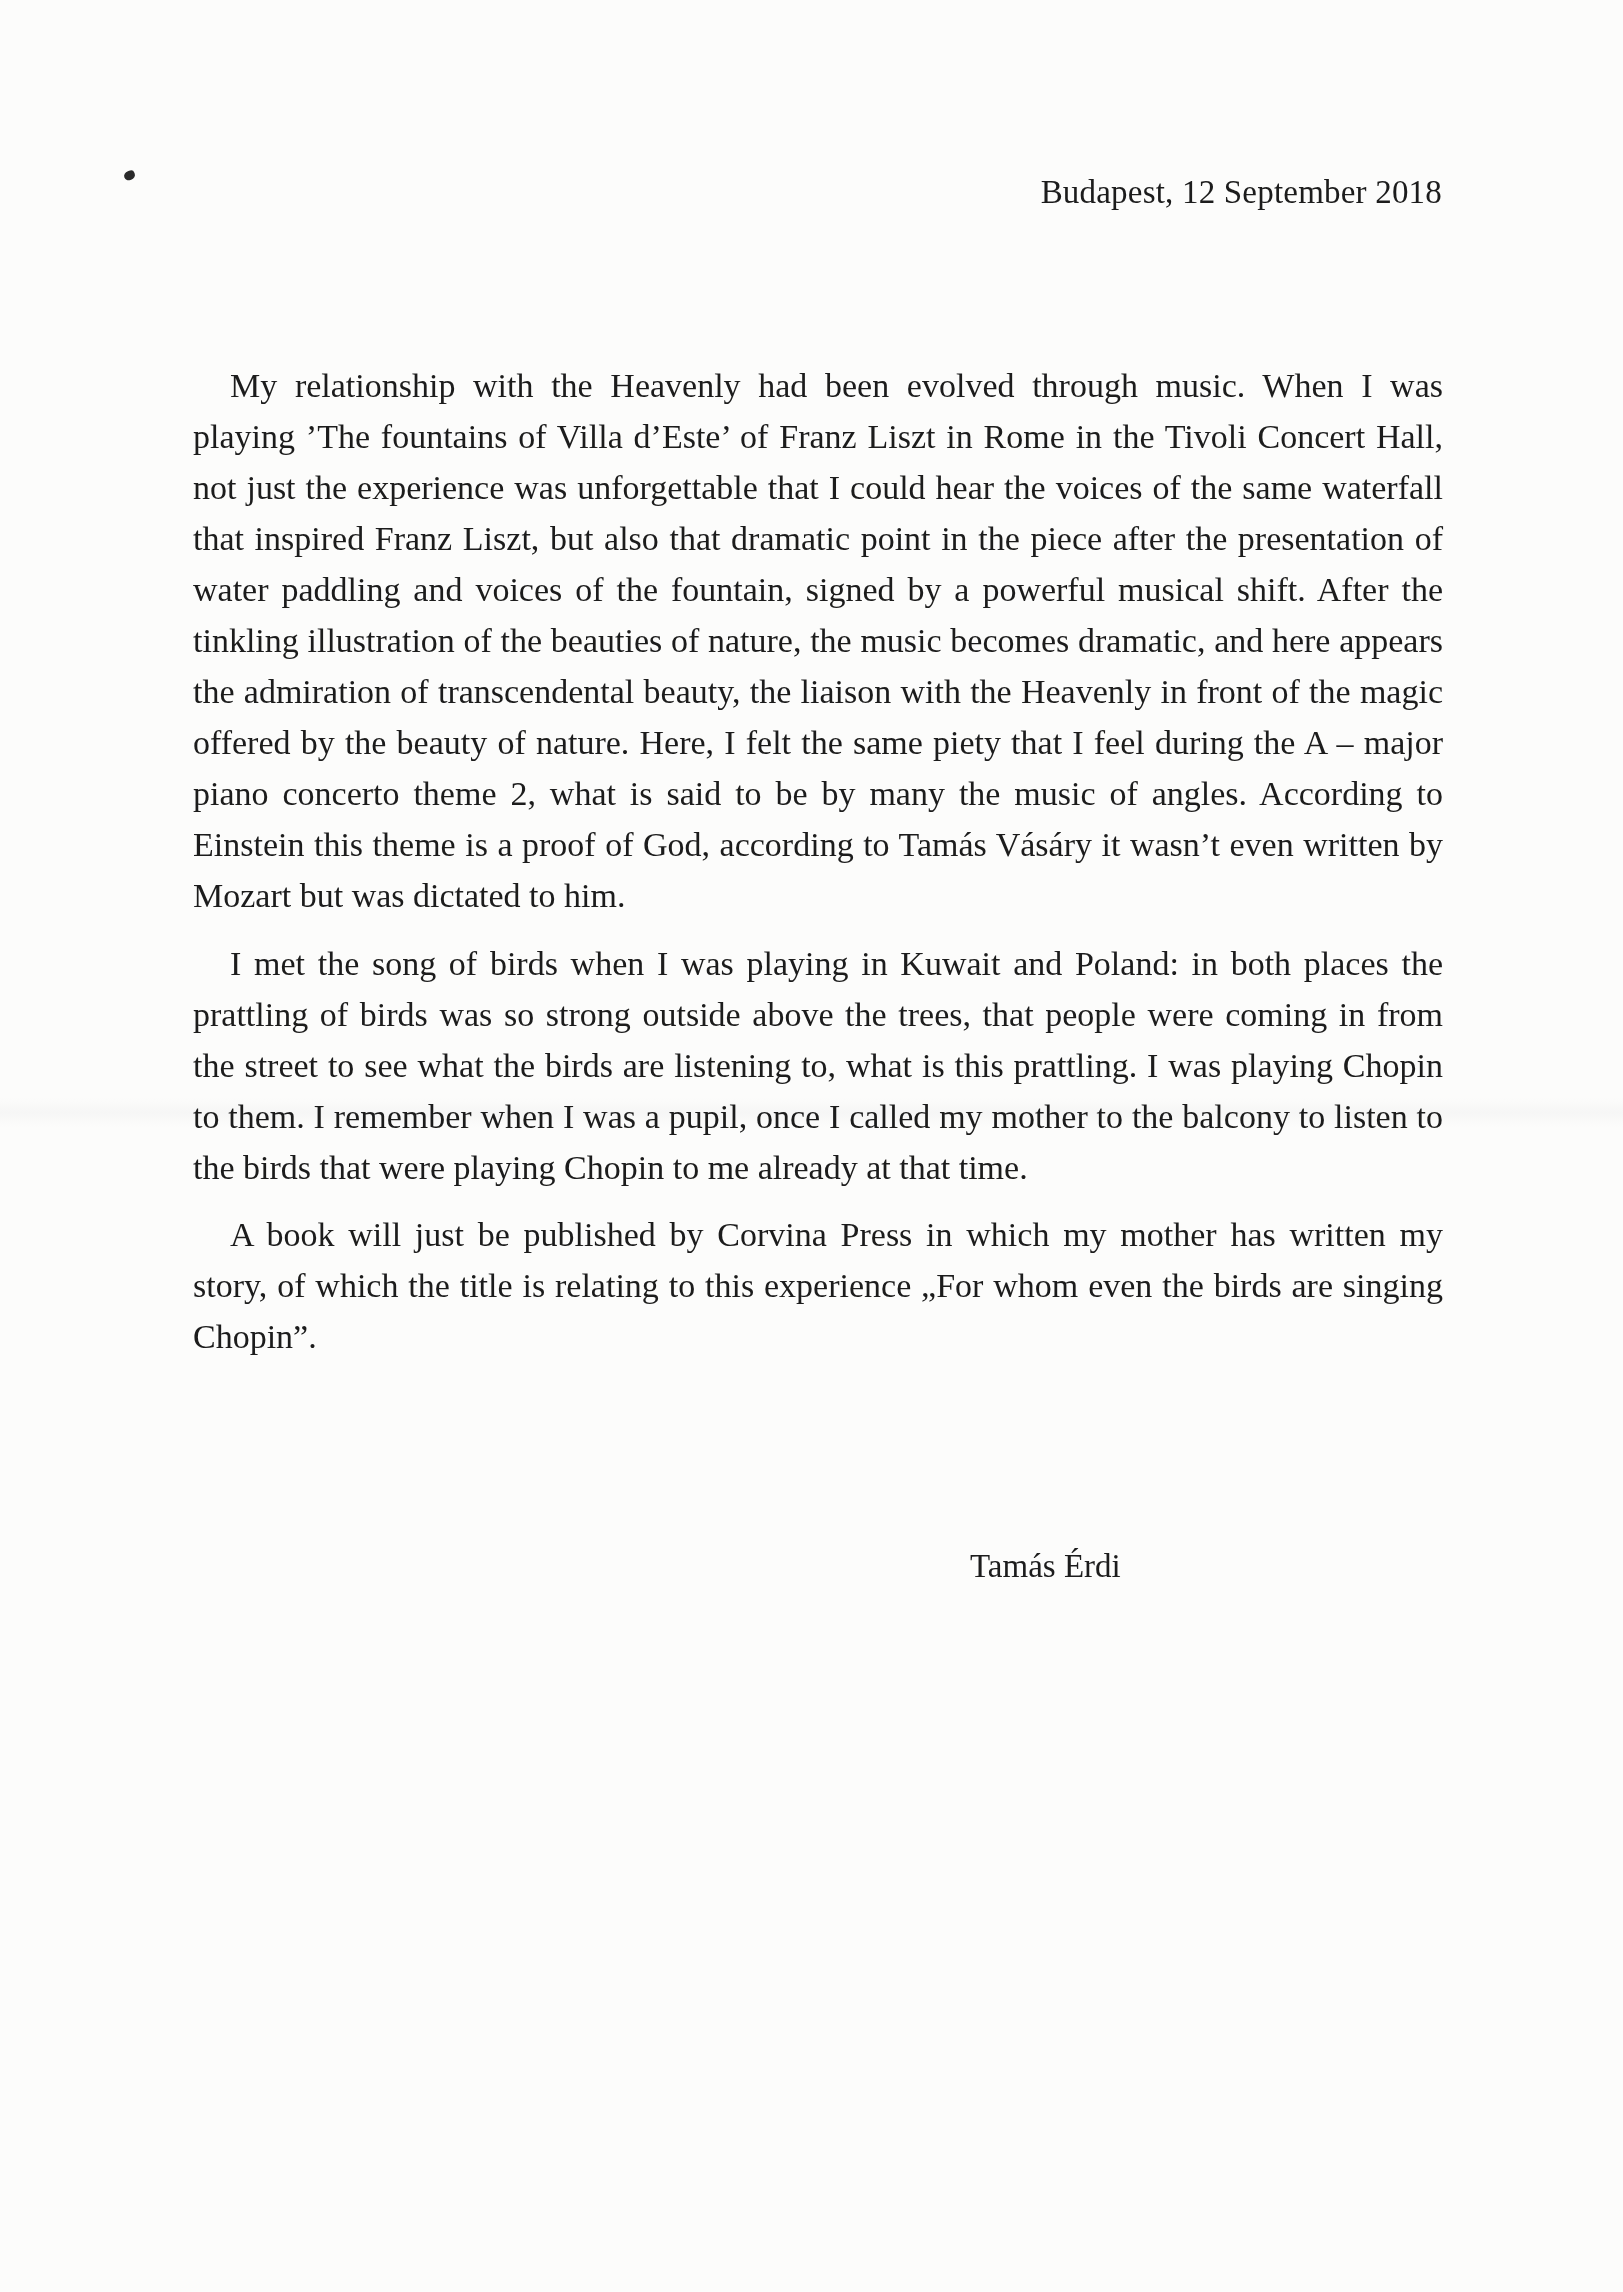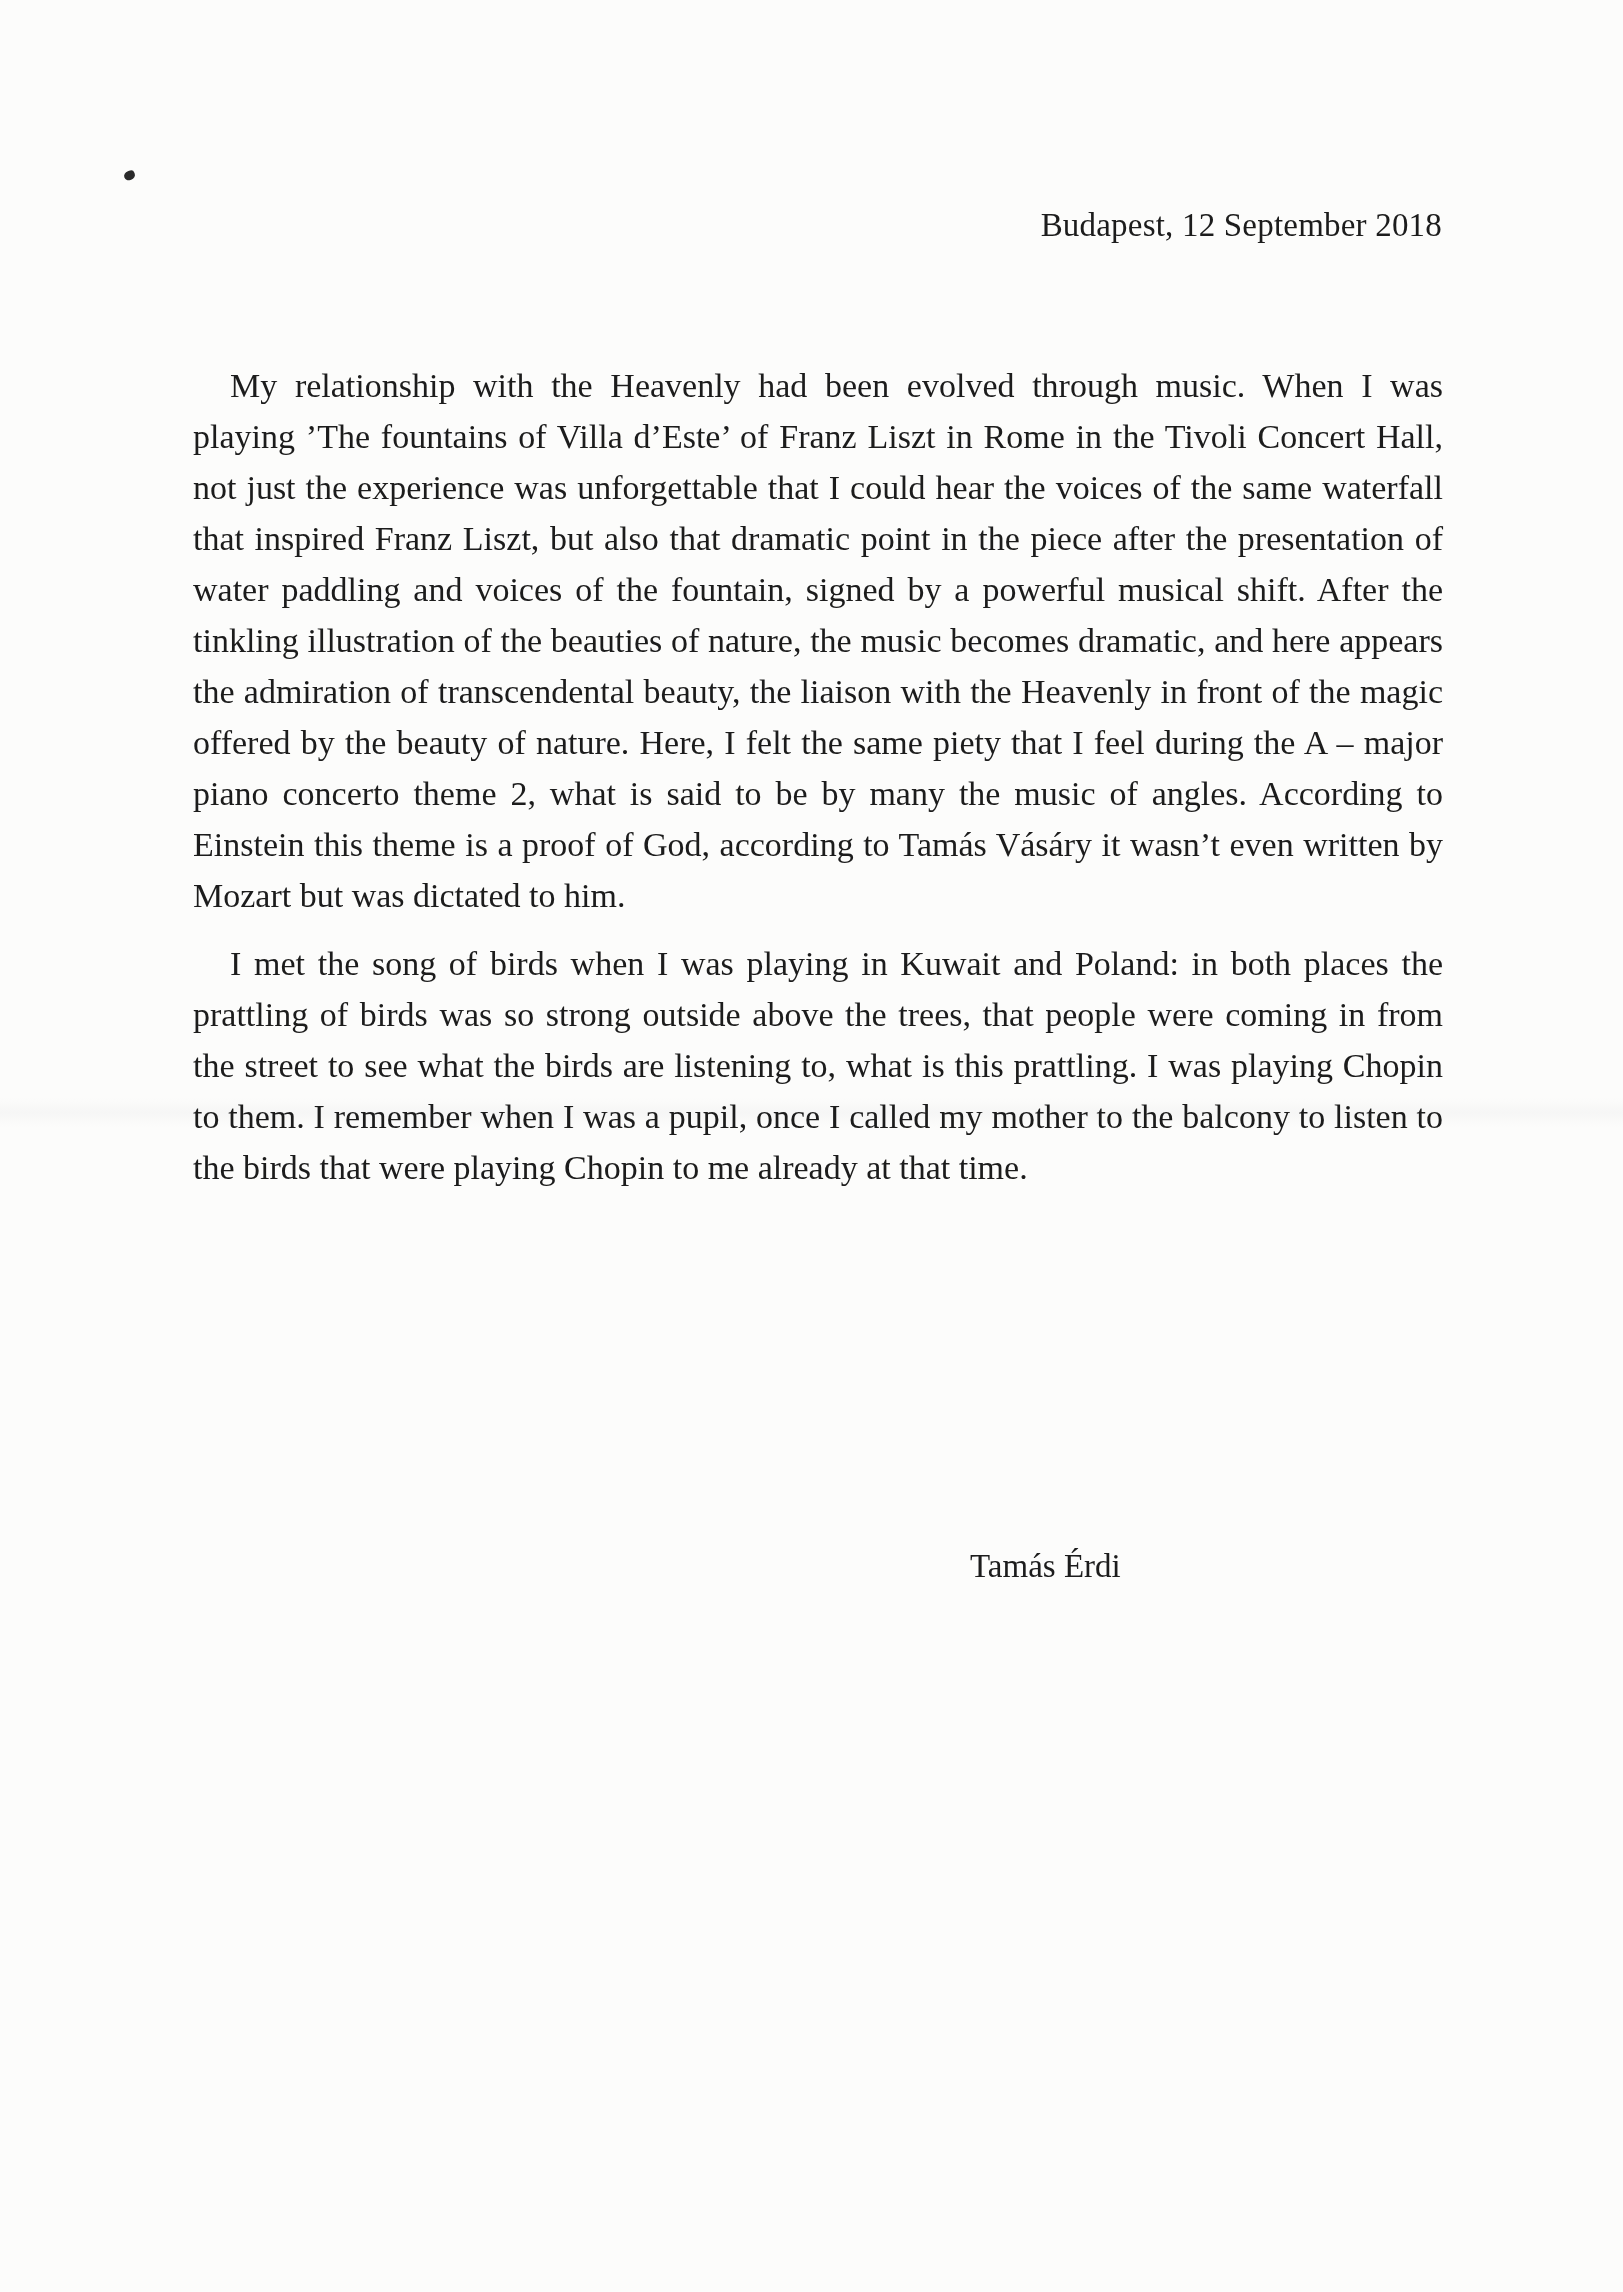--- a/index.html
+++ b/index.html
@@ -39,21 +39,20 @@
       width: 1623px;
       height: 29px;
       background: linear-gradient(to bottom, rgba(240,240,240,0), rgba(235,235,235,0.35), rgba(240,240,240,0));
     }
     .date {
       position: absolute;
       right: 181px;
       top: 174px;
       font-size: 33px;
       letter-spacing: 0.2px;
-      margin-top: 33px;
     }
     .body-text {
       position: absolute;
       left: 193px;
       top: 312px;
       width: 1250px;
       font-size: 34px;
       line-height: 51px;
       margin-top: 48px;
     }
@@ -75,17 +74,18 @@
 
 <div class="page">
   <div class="speck"></div>
   <div class="scan-streak"></div>
 
   <div class="date">Budapest, 12 September 2018</div>
 
   <div class="body-text">
     <p>My relationship with the Heavenly had been evolved through music. When I was playing ’The fountains of Villa d’Este’ of Franz Liszt in Rome in the Tivoli Concert Hall, not just the experience was unforgettable that I could hear the voices of the same waterfall that inspired Franz Liszt, but also that dramatic point in the piece after the presentation of water paddling and voices of the fountain, signed by a powerful musical shift. After the tinkling illustration of the beauties of nature, the music becomes dramatic, and here appears the admiration of transcendental beauty, the liaison with the Heavenly in front of the magic offered by the beauty of nature. Here, I felt the same piety that I feel during the A – major piano concerto theme 2, what is said to be by many the music of angles. According to Einstein this theme is a proof of God, according to Tamás Vásáry it wasn’t even written by Mozart but was dictated to him.</p>
     <p>I met the song of birds when I was playing in Kuwait and Poland: in both places the prattling of birds was so strong outside above the trees, that people were coming in from the street to see what the birds are listening to, what is this prattling. I was playing Chopin to them. I remember when I was a pupil, once I called my mother to the balcony to listen to the birds that were playing Chopin to me already at that time.</p>
+    <p>A book will just be published by Corvina Press in which my mother has written my story, of which the title is relating to this experience „For whom even the birds are singing Chopin”.</p>
   </div>
 
   <div class="signature">Tamás Érdi</div>
 </div>
 
 
 </body></html>

